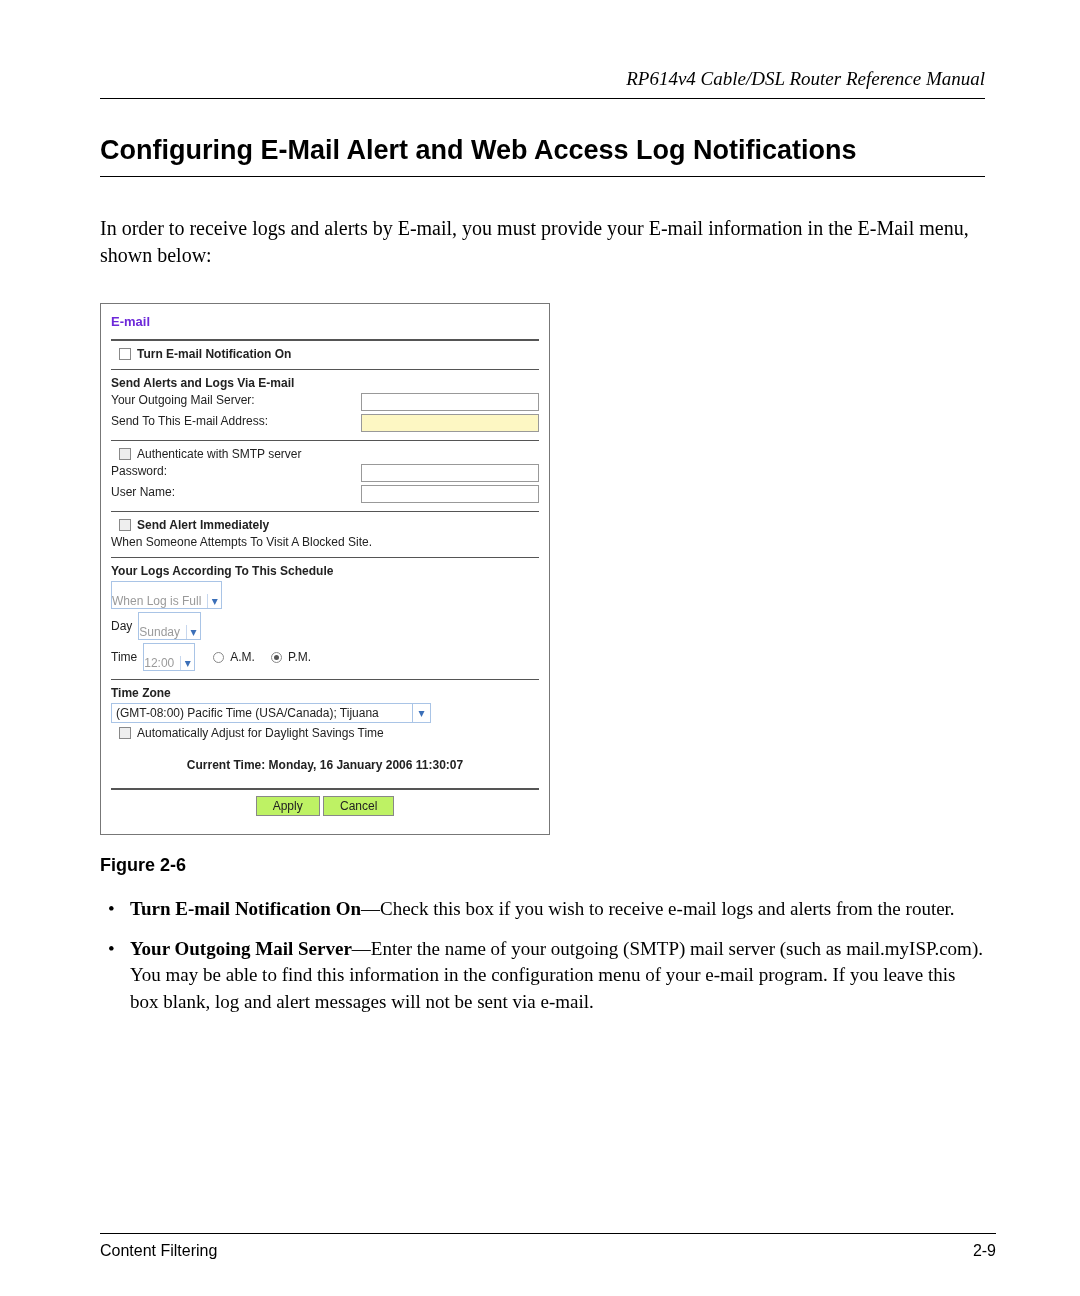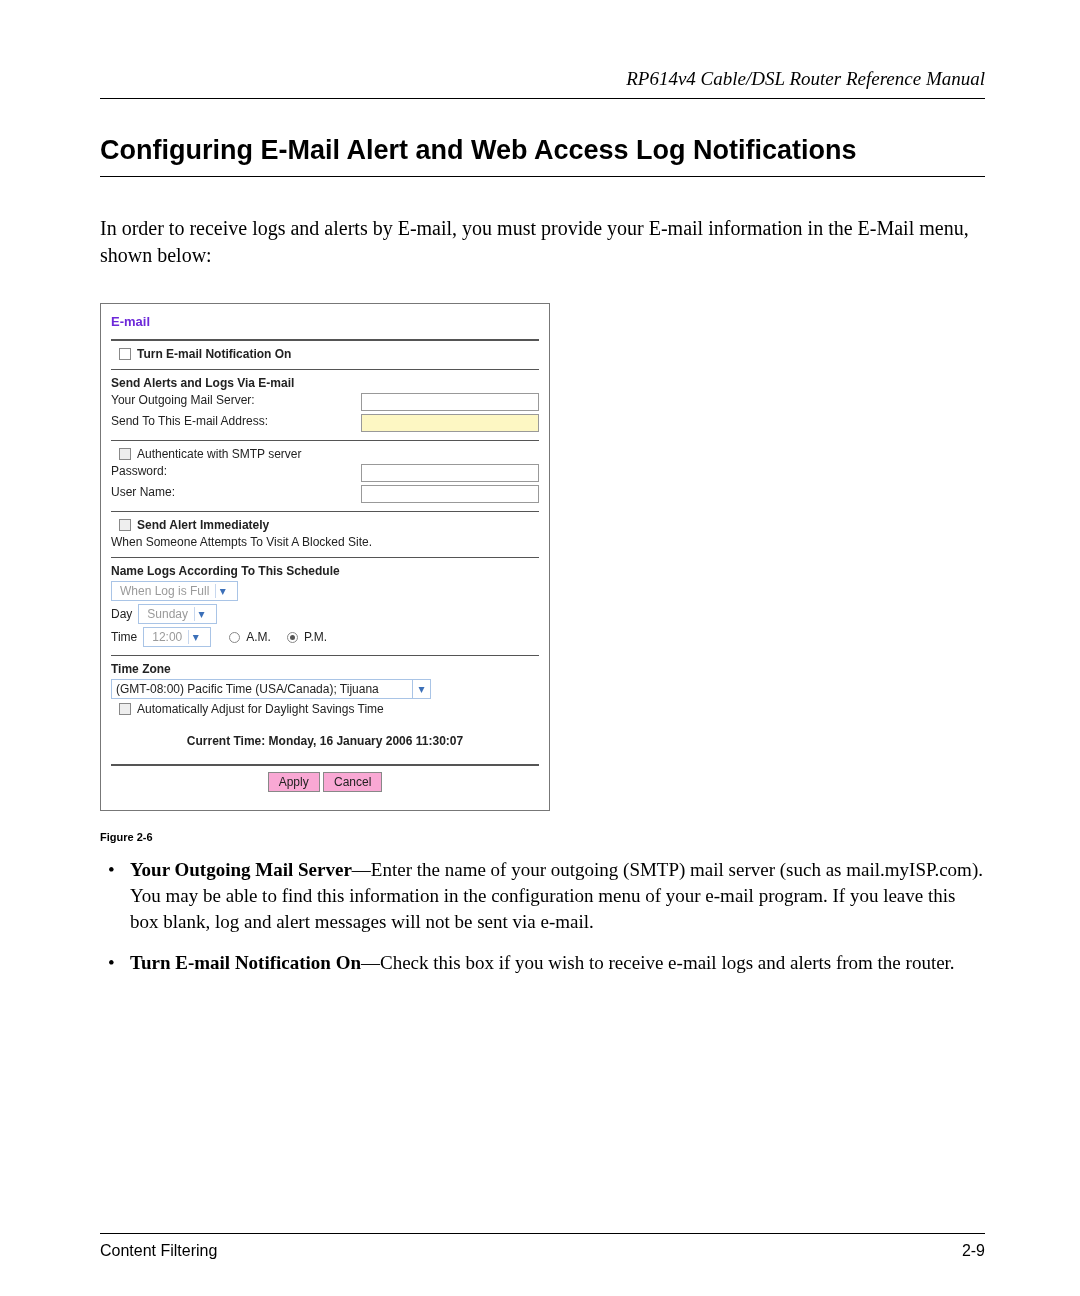--- a/index.html
+++ b/index.html
@@ -69,22 +69,22 @@
   }
   .cb.grey { background: #eee; }
   .bold { font-weight: bold; }
   .fieldrow { display: flex; align-items: flex-start; margin: 3px 0; }
   .fieldrow .lbl { flex: 0 0 250px; }
   .txt {
     height: 18px; border: 1px solid #999; background: #fff; flex: 1 1 auto;
   }
   .txt.highlight { background: #fdf7c3; }
   .sel {
-    height: 20px; border: 1px solid #a9c4e6; background: #fff;
-    display: inline-flex; align-items: center; padding: 0 8px;
+    height: 28px; border: 1px solid #a9c4e6; background: #fff;
+    display: inline-flex; align-items: flex-end; padding: 0 0;
     color: #9a9a9a;
   }
   .sel .arrow {
     margin-left: 6px; width: 14px; height: 14px;
     border-left: 1px solid #c7d7ee;
     display: inline-flex; align-items: center; justify-content: center;
     color: #3b6fb8;
   }
   .radio {
     width: 11px; height: 11px; border: 1px solid #888; border-radius: 50%;
@@ -95,39 +95,39 @@
     content: ""; width: 5px; height: 5px; background: #555; border-radius: 50%;
   }
   .tz-row { display: flex; align-items: stretch; margin: 3px 0; }
   .tz-box { border: 1px solid #a9c4e6; flex: 1 1 auto; padding: 2px 4px; }
   .tz-arrow {
     width: 18px; border: 1px solid #a9c4e6; border-left: none;
     display: flex; align-items: center; justify-content: center; color: #3b6fb8;
   }
   .center { text-align: center; }
   .btn {
-    display: inline-block; border: 1px solid #888; background: #f9a8d4;
-    padding: 2px 10px; font-size: 12px;
+    display: inline-block; border: 1px solid #888; background: #bef264;
+    padding: 2px 16px; font-size: 12px;
   }
   .figure-caption {
     font-family: Arial, Helvetica, sans-serif;
     font-weight: bold;
-    font-size: 11px;
-    margin-bottom: 14px;
+    font-size: 18px;
+    margin-bottom: 20px;
   }
 
   ul.bullets { list-style: none; padding-left: 30px; }
   ul.bullets li { position: relative; margin-bottom: 14px; line-height: 1.38; font-size: 19px; }
   ul.bullets li::before {
     content: "•"; position: absolute; left: -22px; top: 0;
   }
   ul.bullets .bhead { font-weight: bold; }
 
   .footer {
-    position: absolute; left: 100px; right: 95px; bottom: 36px;
+    position: absolute; left: 100px; right: 84px; bottom: 36px;
   }
   .footer hr {
     border: none; border-top: 1.5px solid #000; margin-bottom: 8px;
   }
   .footer .fr1 {
     display: flex; justify-content: space-between;
     font-family: Arial, Helvetica, sans-serif; font-size: 16px;
   }
   .footer .fr2 {
     text-align: center; font-style: italic;
@@ -181,21 +181,21 @@
   </div>
 
   <hr class="sep">
   <div class="row" style="padding-left:8px;">
     <span class="cb grey"></span>
     <span class="bold">Send Alert Immediately</span>
   </div>
   <div>When Someone Attempts To Visit A Blocked Site.</div>
 
   <hr class="sep">
-  <div class="bold">Name Logs According To This Schedule</div>
+  <div class="bold">Your Logs According To This Schedule</div>
   <div class="row">
     <span class="sel">
       <span>When Log is Full</span>
       <span class="arrow">▾</span>
     </span>
   </div>
   <div class="row">
     <span>Day</span>
     <span class="sel">
       <span>Sunday</span>
@@ -234,24 +234,24 @@
   <div class="center" style="margin-top:6px;">
     <span class="btn">Apply</span>
     <span class="btn">Cancel</span>
   </div>
 </div>
 
 <div class="figure-caption">Figure 2-6</div>
 
 <ul class="bullets">
   <li>
-    <span class="bhead">Your Outgoing Mail Server</span><span>—Enter the name of your outgoing (SMTP) mail server (such as mail.myISP.com). You may be able to find this information in the configuration menu of your e-mail program. If you leave this box blank, log and alert messages will not be sent via e-mail.</span>
+    <span class="bhead">Turn E-mail Notification On</span><span>—Check this box if you wish to receive e-mail logs and alerts from the router.</span>
   </li>
   <li>
-    <span class="bhead">Turn E-mail Notification On</span><span>—Check this box if you wish to receive e-mail logs and alerts from the router.</span>
+    <span class="bhead">Your Outgoing Mail Server</span><span>—Enter the name of your outgoing (SMTP) mail server (such as mail.myISP.com). You may be able to find this information in the configuration menu of your e-mail program. If you leave this box blank, log and alert messages will not be sent via e-mail.</span>
   </li>
 </ul>
 
 <div class="footer">
   <hr>
   <div class="fr1">
     <span>Content Filtering</span>
     <span>2-9</span>
   </div>
 </div>

